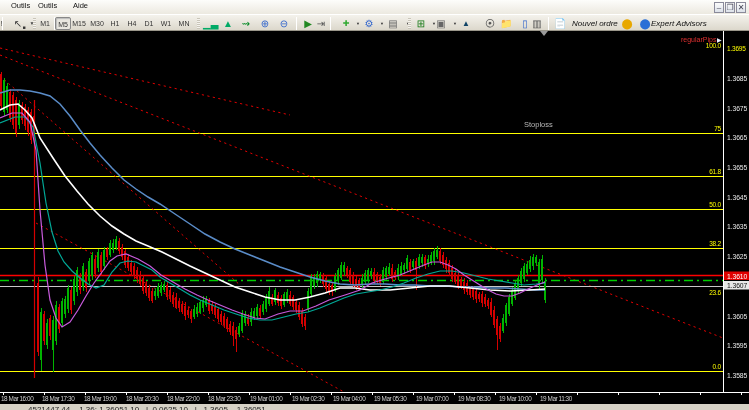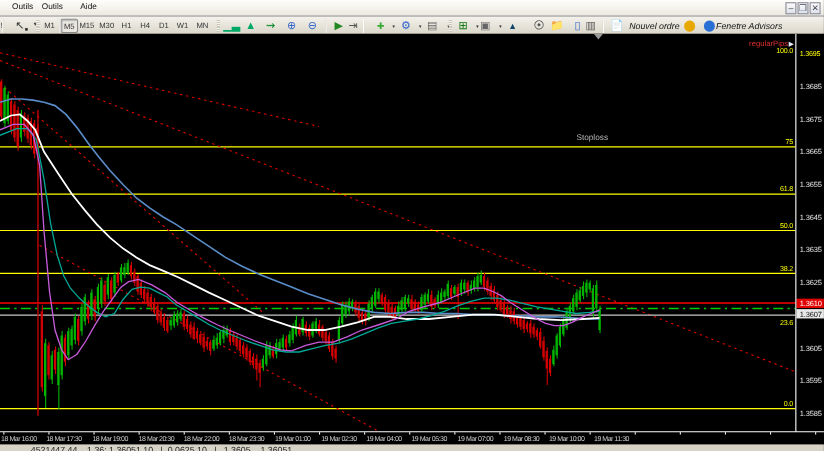--- a/index.html
+++ b/index.html
@@ -87,21 +87,21 @@
  <div class="ico" style="left:459px;color:#146;font-size:8px">▲</div>
  <div class="ico" style="left:483px;color:#555">⦿</div>
  <div class="ico" style="left:500px;color:#c90">📁</div>
  <div class="ico" style="left:518px;color:#36c">▯</div>
  <div class="ico" style="left:530px;color:#555">▥</div>
  <div class="sep" style="left:548px"></div>
  <div class="ico" style="left:554px;color:#171">📄</div>
  <div class="lbl" style="left:572px">Nouvel ordre</div>
  <div class="ico" style="left:620px;color:#e8a800">⬤</div>
  <div class="ico" style="left:638px;color:#2a6fd6">⬤</div>
- <div class="lbl" style="left:651px">Fenetre Advisors</div>
+ <div class="lbl" style="left:651px">Expert Advisors</div>
 </div>
 <div id="chartwrap"><svg id="chart" width="749" height="379" viewBox="0 0 749 379">
 <rect x="0" y="0" width="749" height="379" fill="#000000"></rect>
 <line x1="0" y1="102.5" x2="723" y2="102.5" stroke="#FFFF00" stroke-width="1"></line>
 <text x="721" y="100" text-anchor="end" class="fib">75</text>
 <line x1="0" y1="145.5" x2="723" y2="145.5" stroke="#FFFF00" stroke-width="1"></line>
 <text x="721" y="143" text-anchor="end" class="fib">61.8</text>
 <line x1="0" y1="178.5" x2="723" y2="178.5" stroke="#FFFF00" stroke-width="1"></line>
 <text x="721" y="176" text-anchor="end" class="fib">50.0</text>
 <line x1="0" y1="217.5" x2="723" y2="217.5" stroke="#FFFF00" stroke-width="1"></line>

